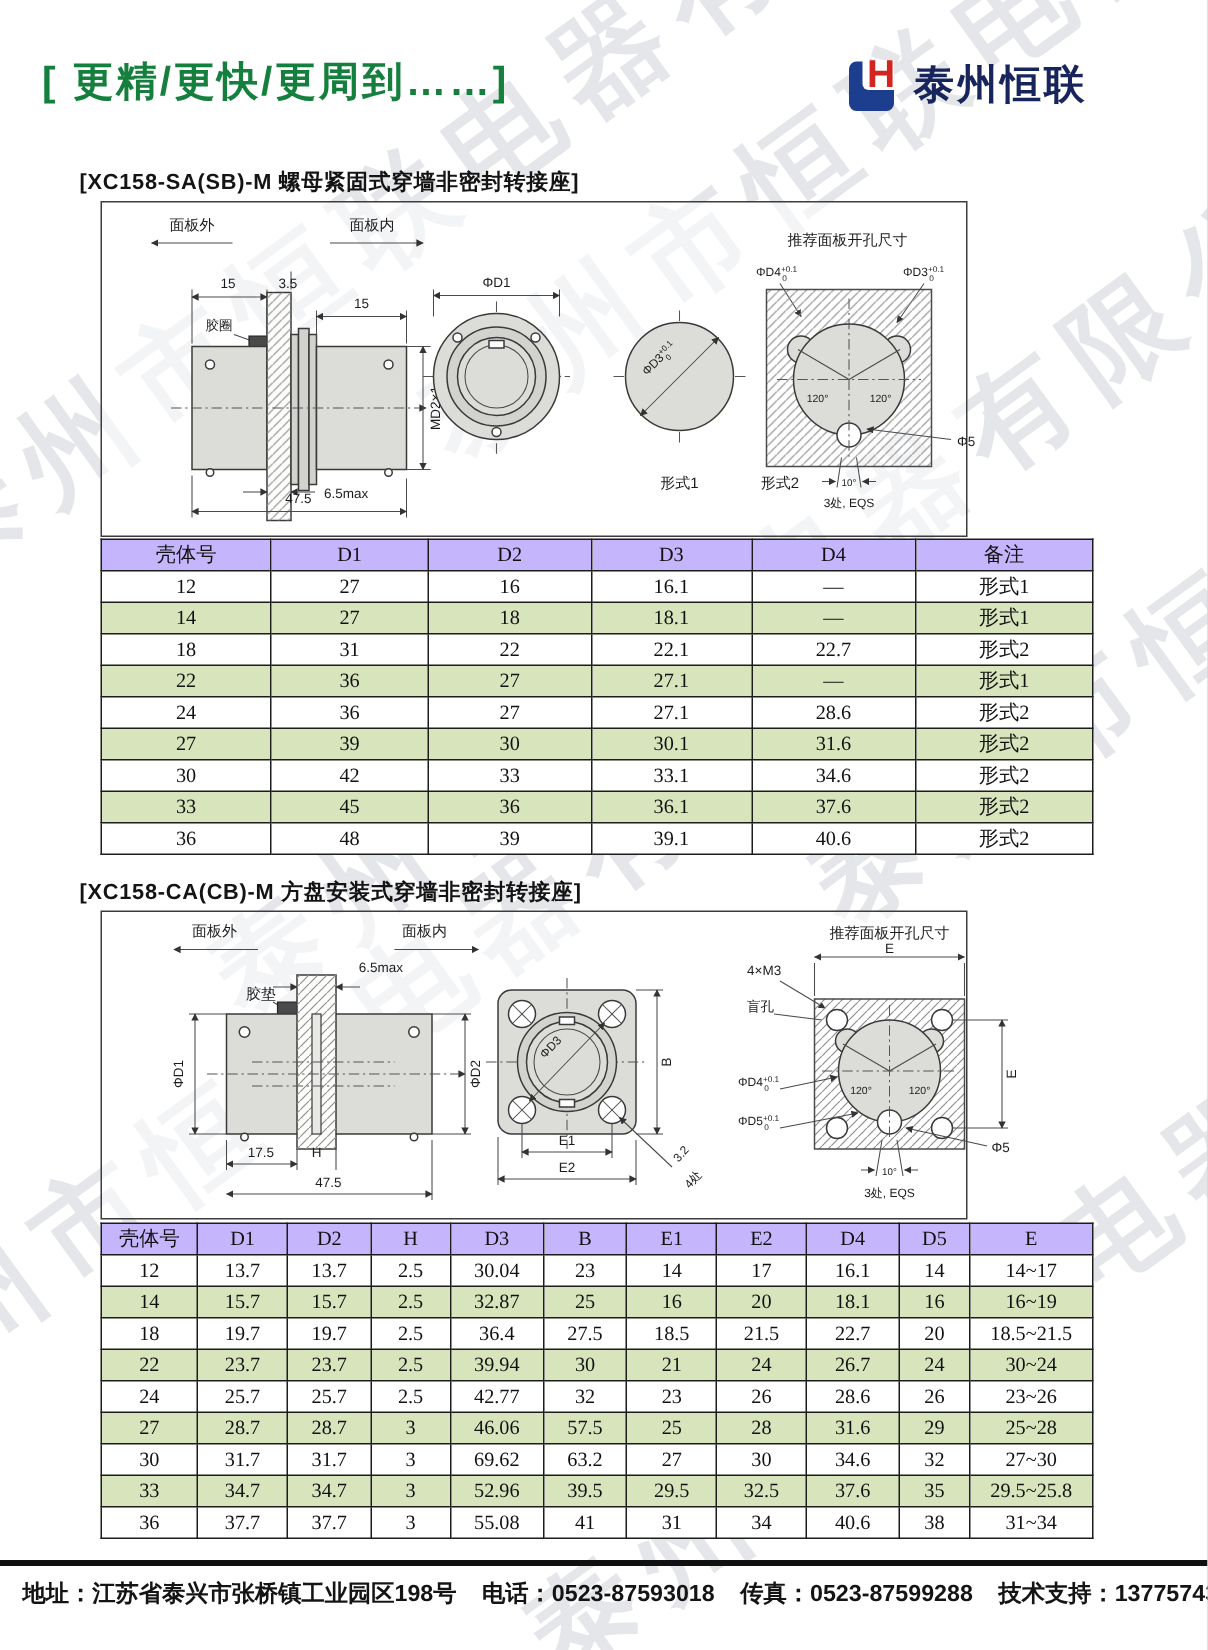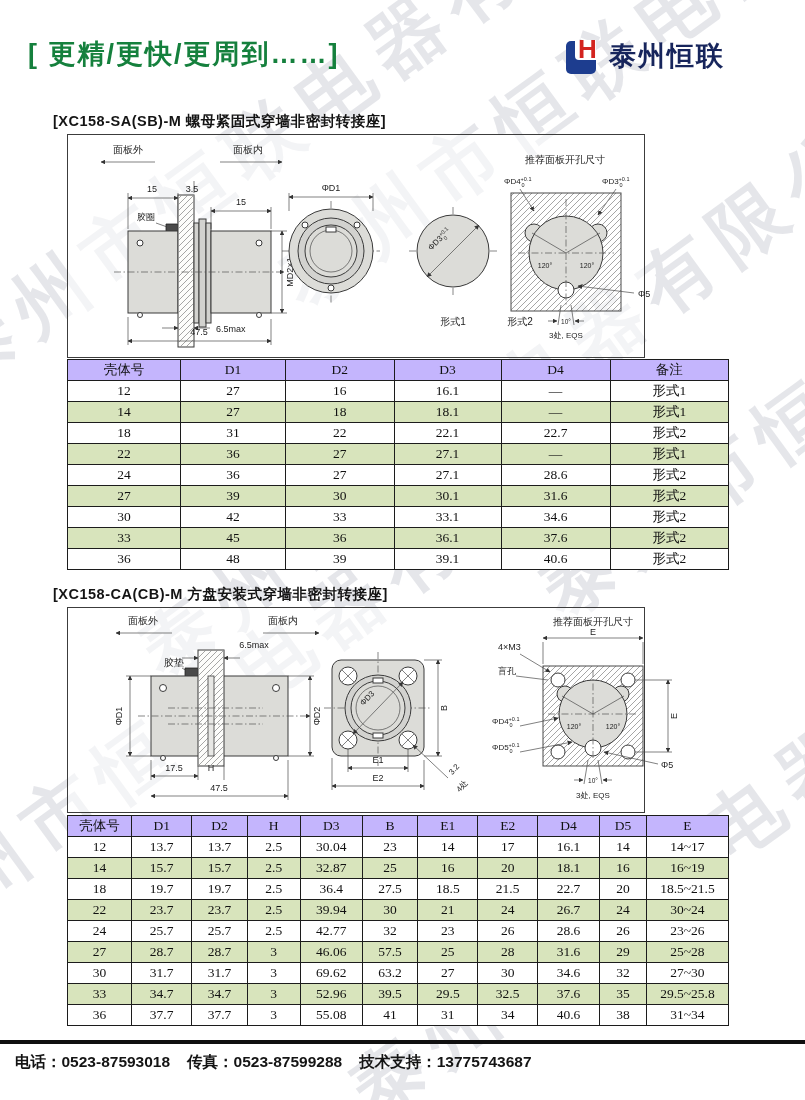--- a/index.html
+++ b/index.html
@@ -592,18 +592,19 @@
           <td>34</td>
           <td>40.6</td>
           <td>38</td>
           <td>31~34</td>
         </tr>
       </tbody>
     </table>
 
   <div class="frule"></div>
   <div class="ftext">
+    <span>地址：江苏省泰兴市张桥镇工业园区198号</span>
     <span>电话：0523-87593018</span>
     <span>传真：0523-87599288</span>
     <span>技术支持：13775743687</span>
   </div>
 
 </div>
 
 </body></html>

